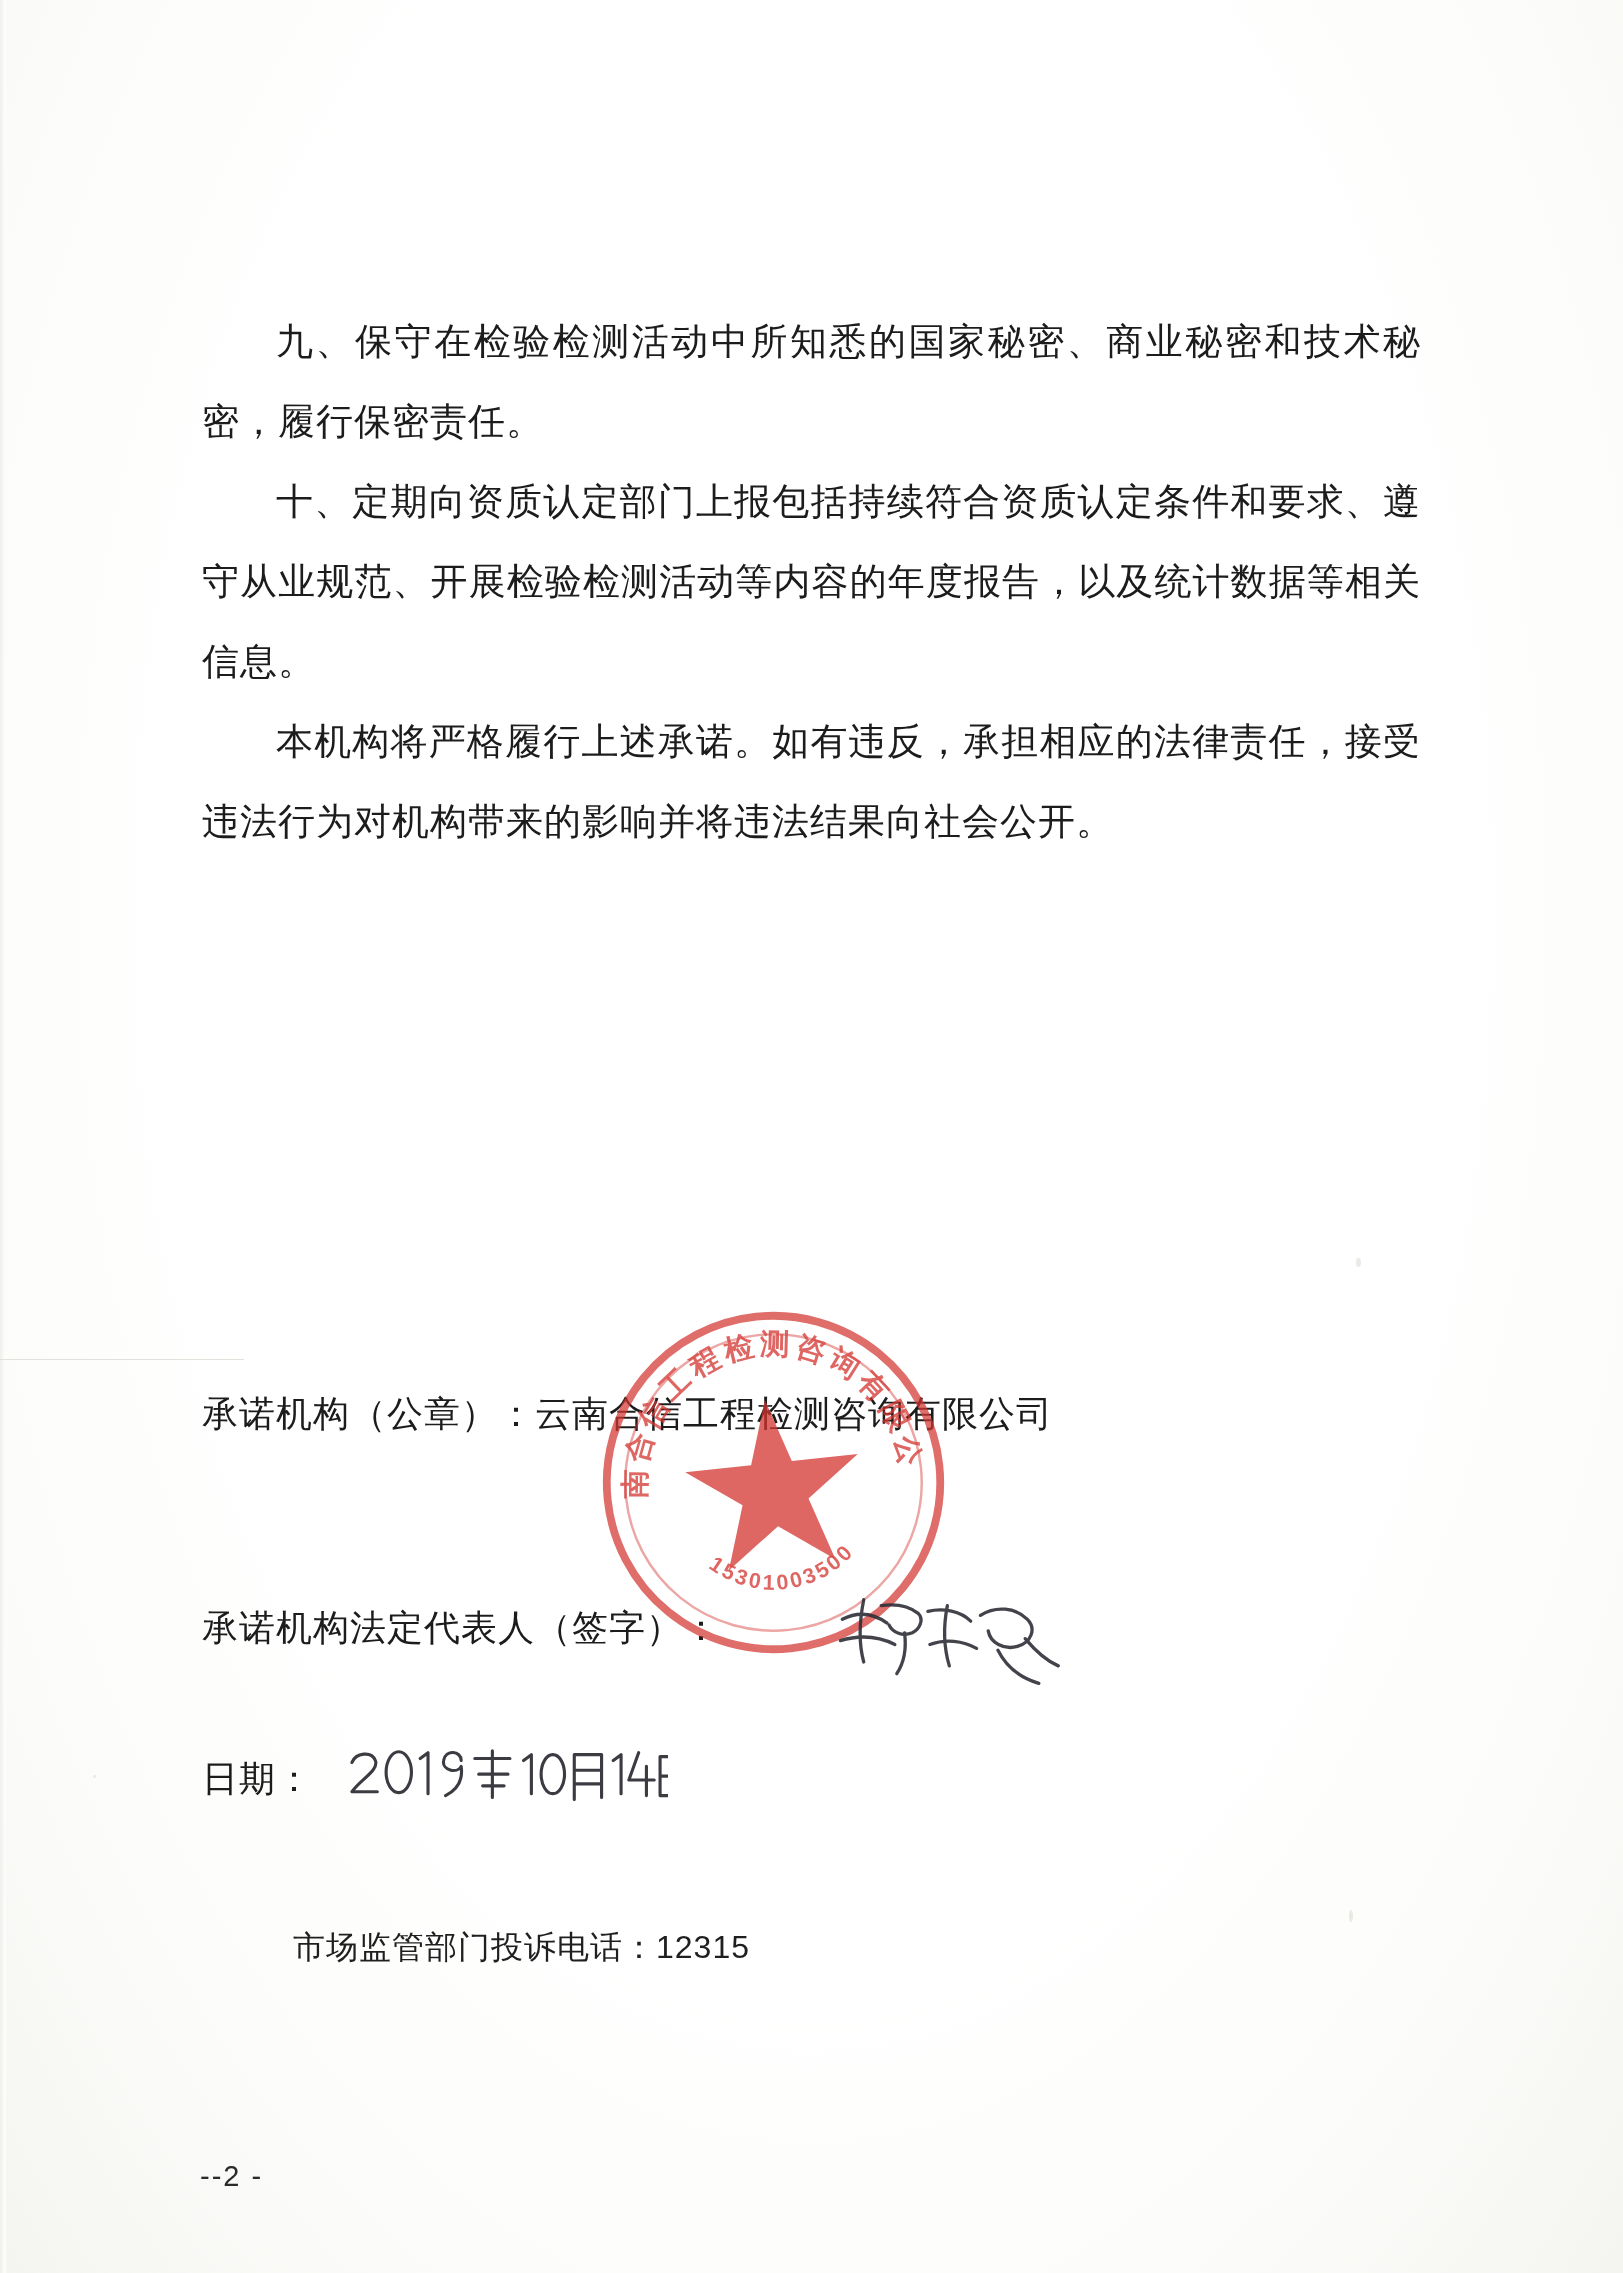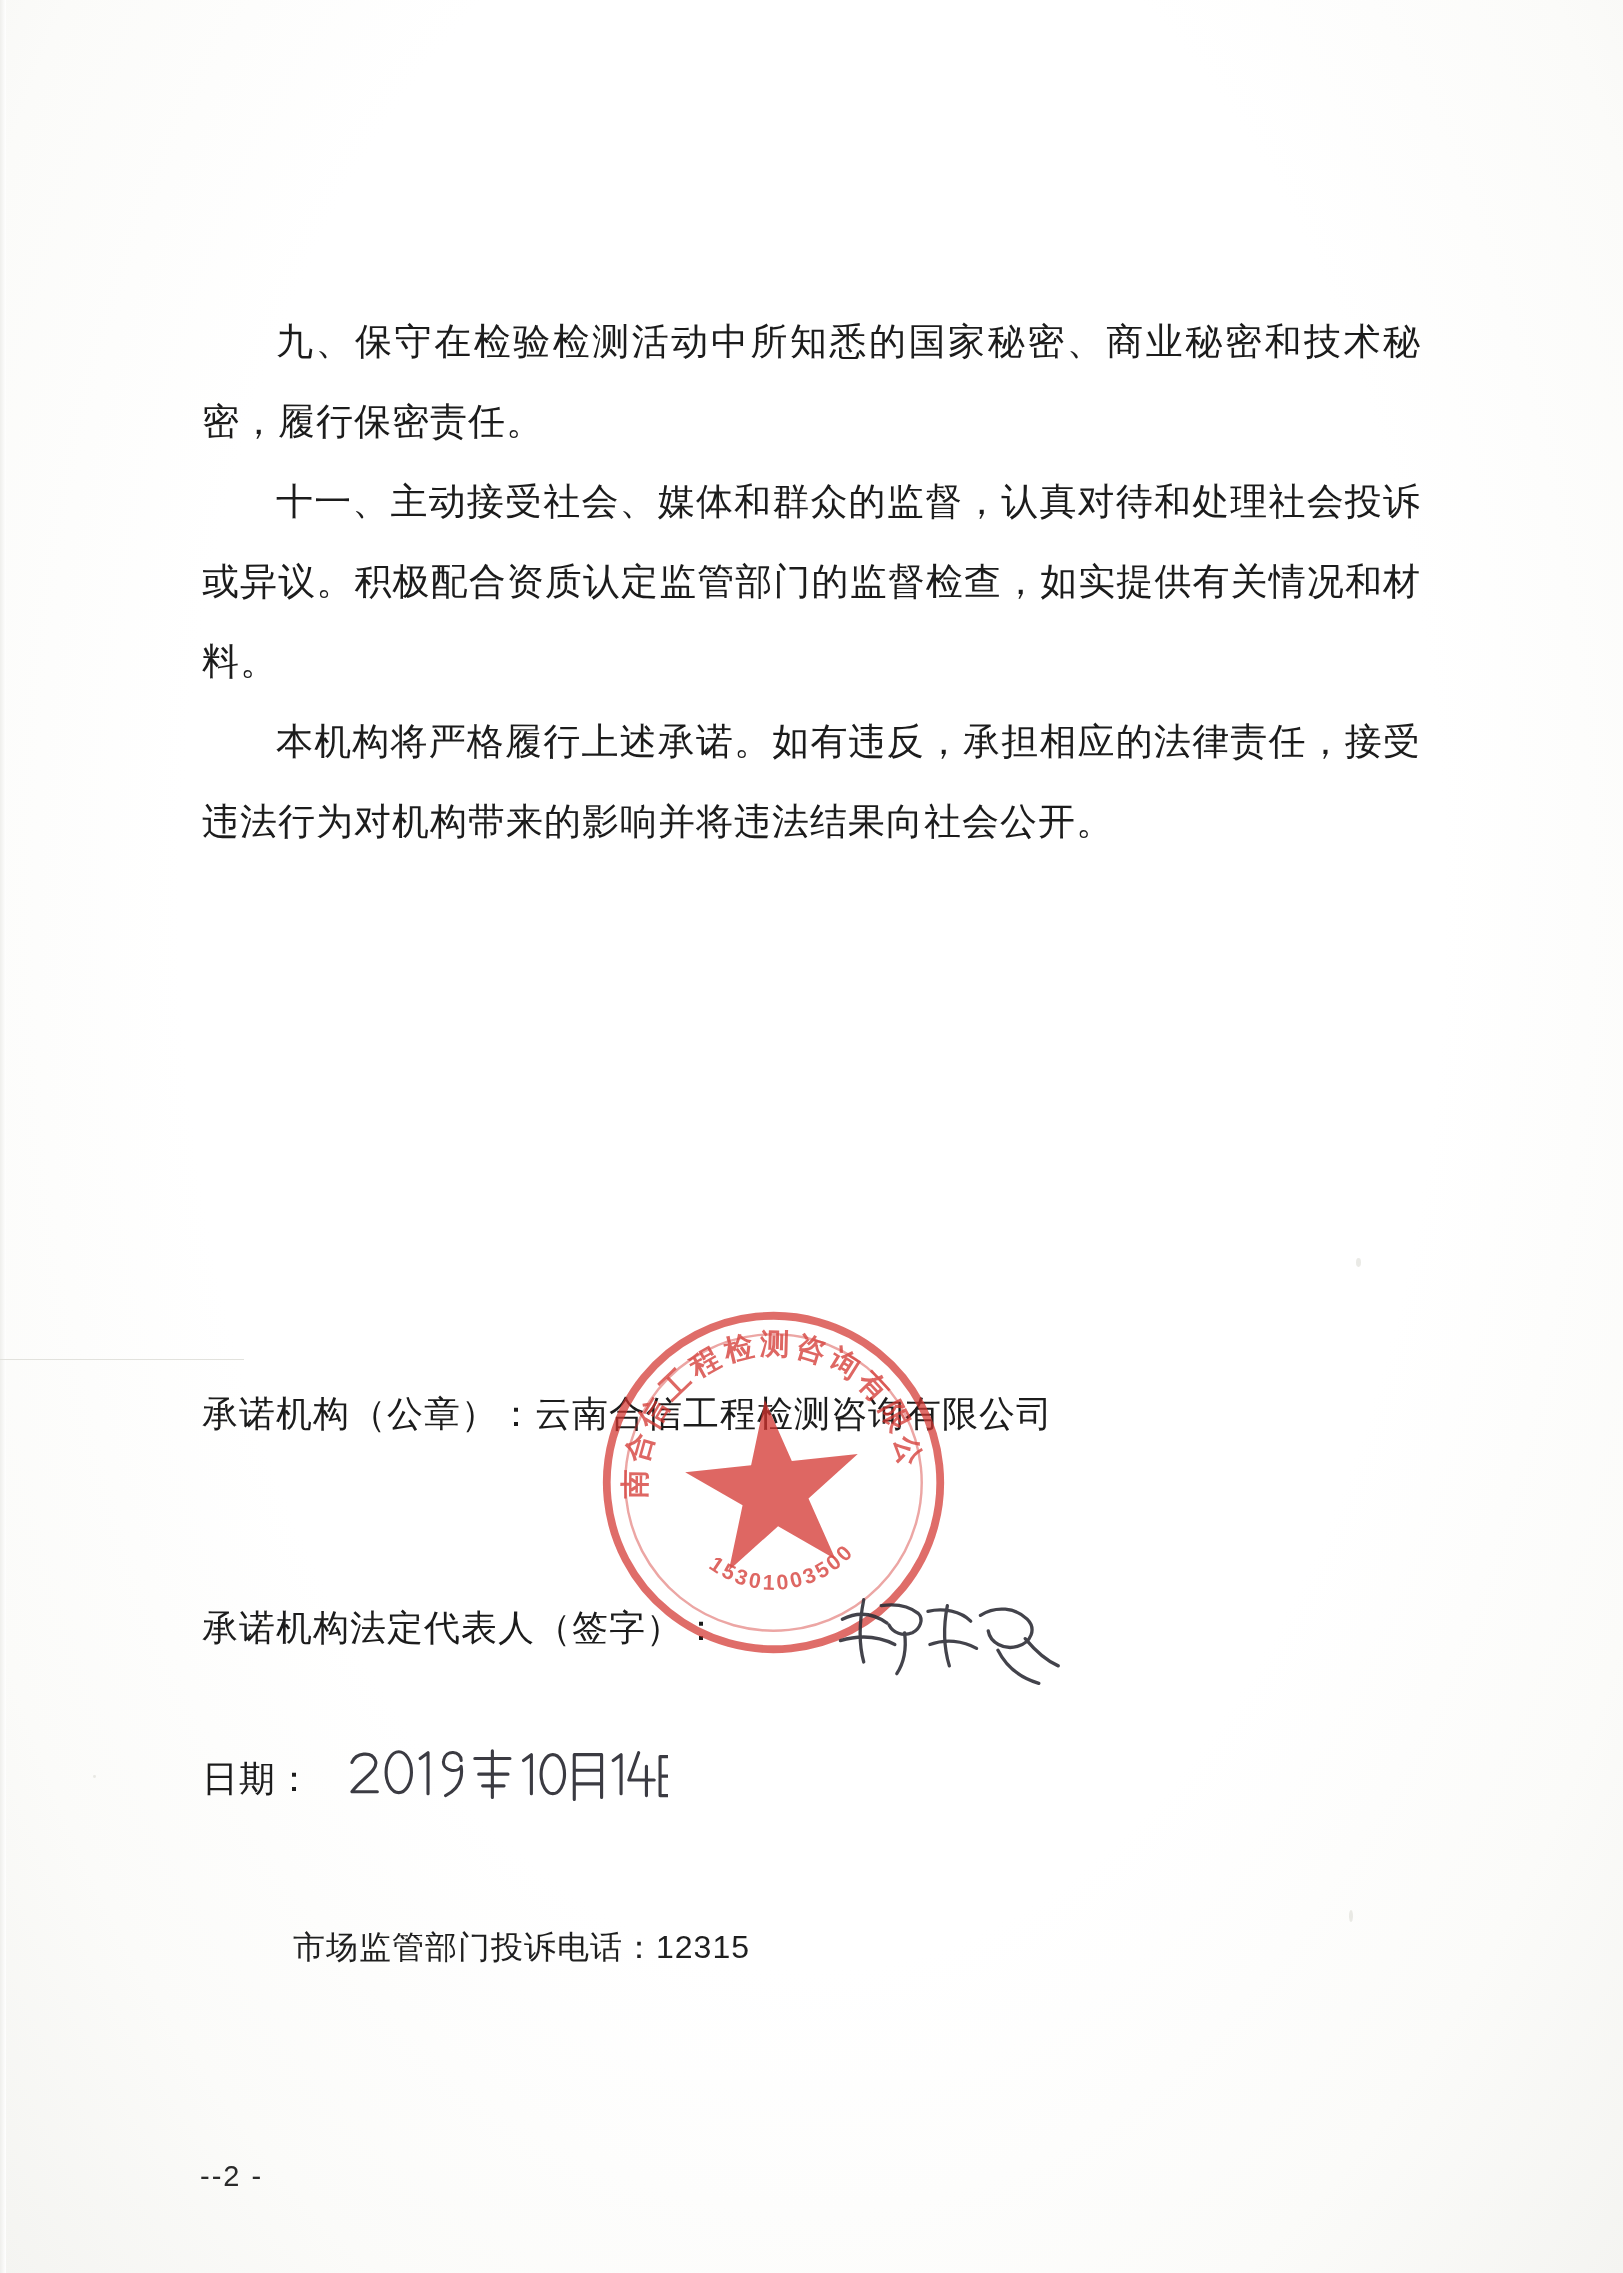--- a/index.html
+++ b/index.html
@@ -144,21 +144,21 @@
   <div class="scan-line hair"></div>
   <div class="speck" style="left:1356px; top:1258px; width:4.9px; height:8.8px;"></div>
   <div class="speck" style="left:1349px; top:1910px; width:3.9px; height:11.7px;"></div>
   <div class="speck" style="left:93px; top:1775px; width:2.9px; height:2.9px;"></div>
 </div>
 
 <div id="content">
 
   <div class="body-text">
     <p class="para">九、保守在检验检测活动中所知悉的国家秘密、商业秘密和技术秘密，履行保密责任。</p>
-    <p class="para">十一、主动接受社会、媒体和群众的监督，认真对待和处理社会投诉或异议。积极配合资质认定监管部门的监督检查，如实提供有关情况和材料。</p>
+    <p class="para">十、定期向资质认定部门上报包括持续符合资质认定条件和要求、遵守从业规范、开展检验检测活动等内容的年度报告，以及统计数据等相关信息。</p>
     <p class="para">本机构将严格履行上述承诺。如有违反，承担相应的法律责任，接受违法行为对机构带来的影响并将违法结果向社会公开。</p>
   </div>
 
   <div class="field-row" id="org-row">
     <span>承诺机构（公章）：</span><span>云南合信工程检测咨询有限公司</span>
   </div>
 
   <div class="field-row" id="rep-row">
     <span>承诺机构法定代表人（签字）：</span>
   </div>

